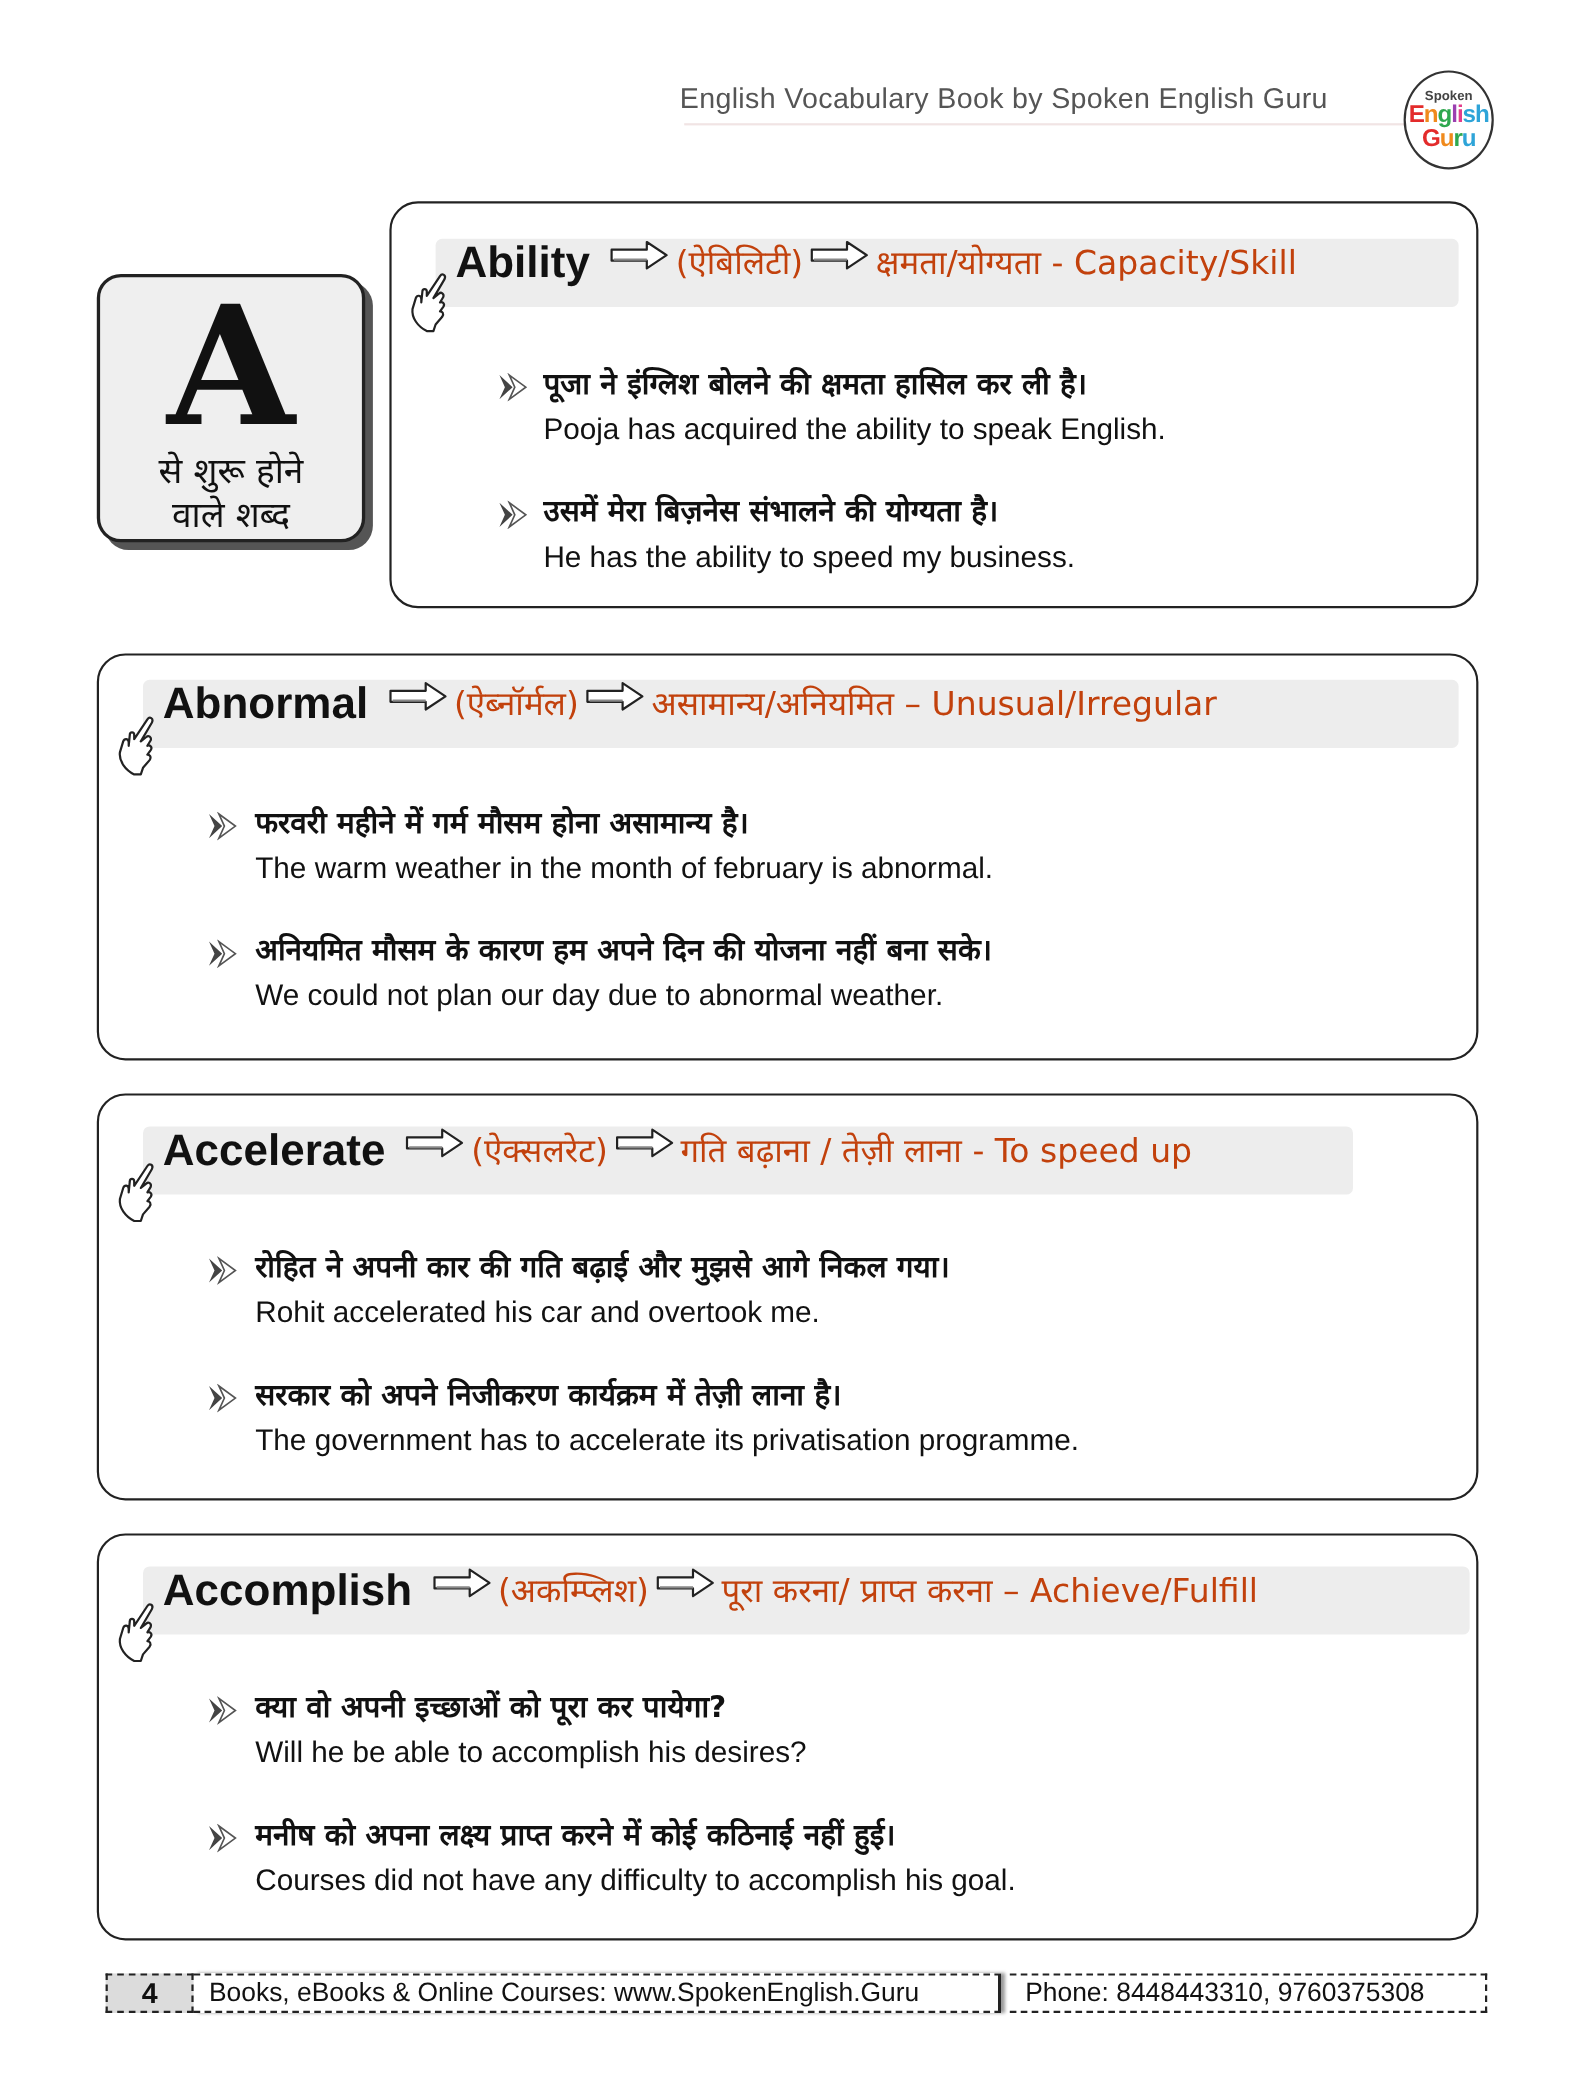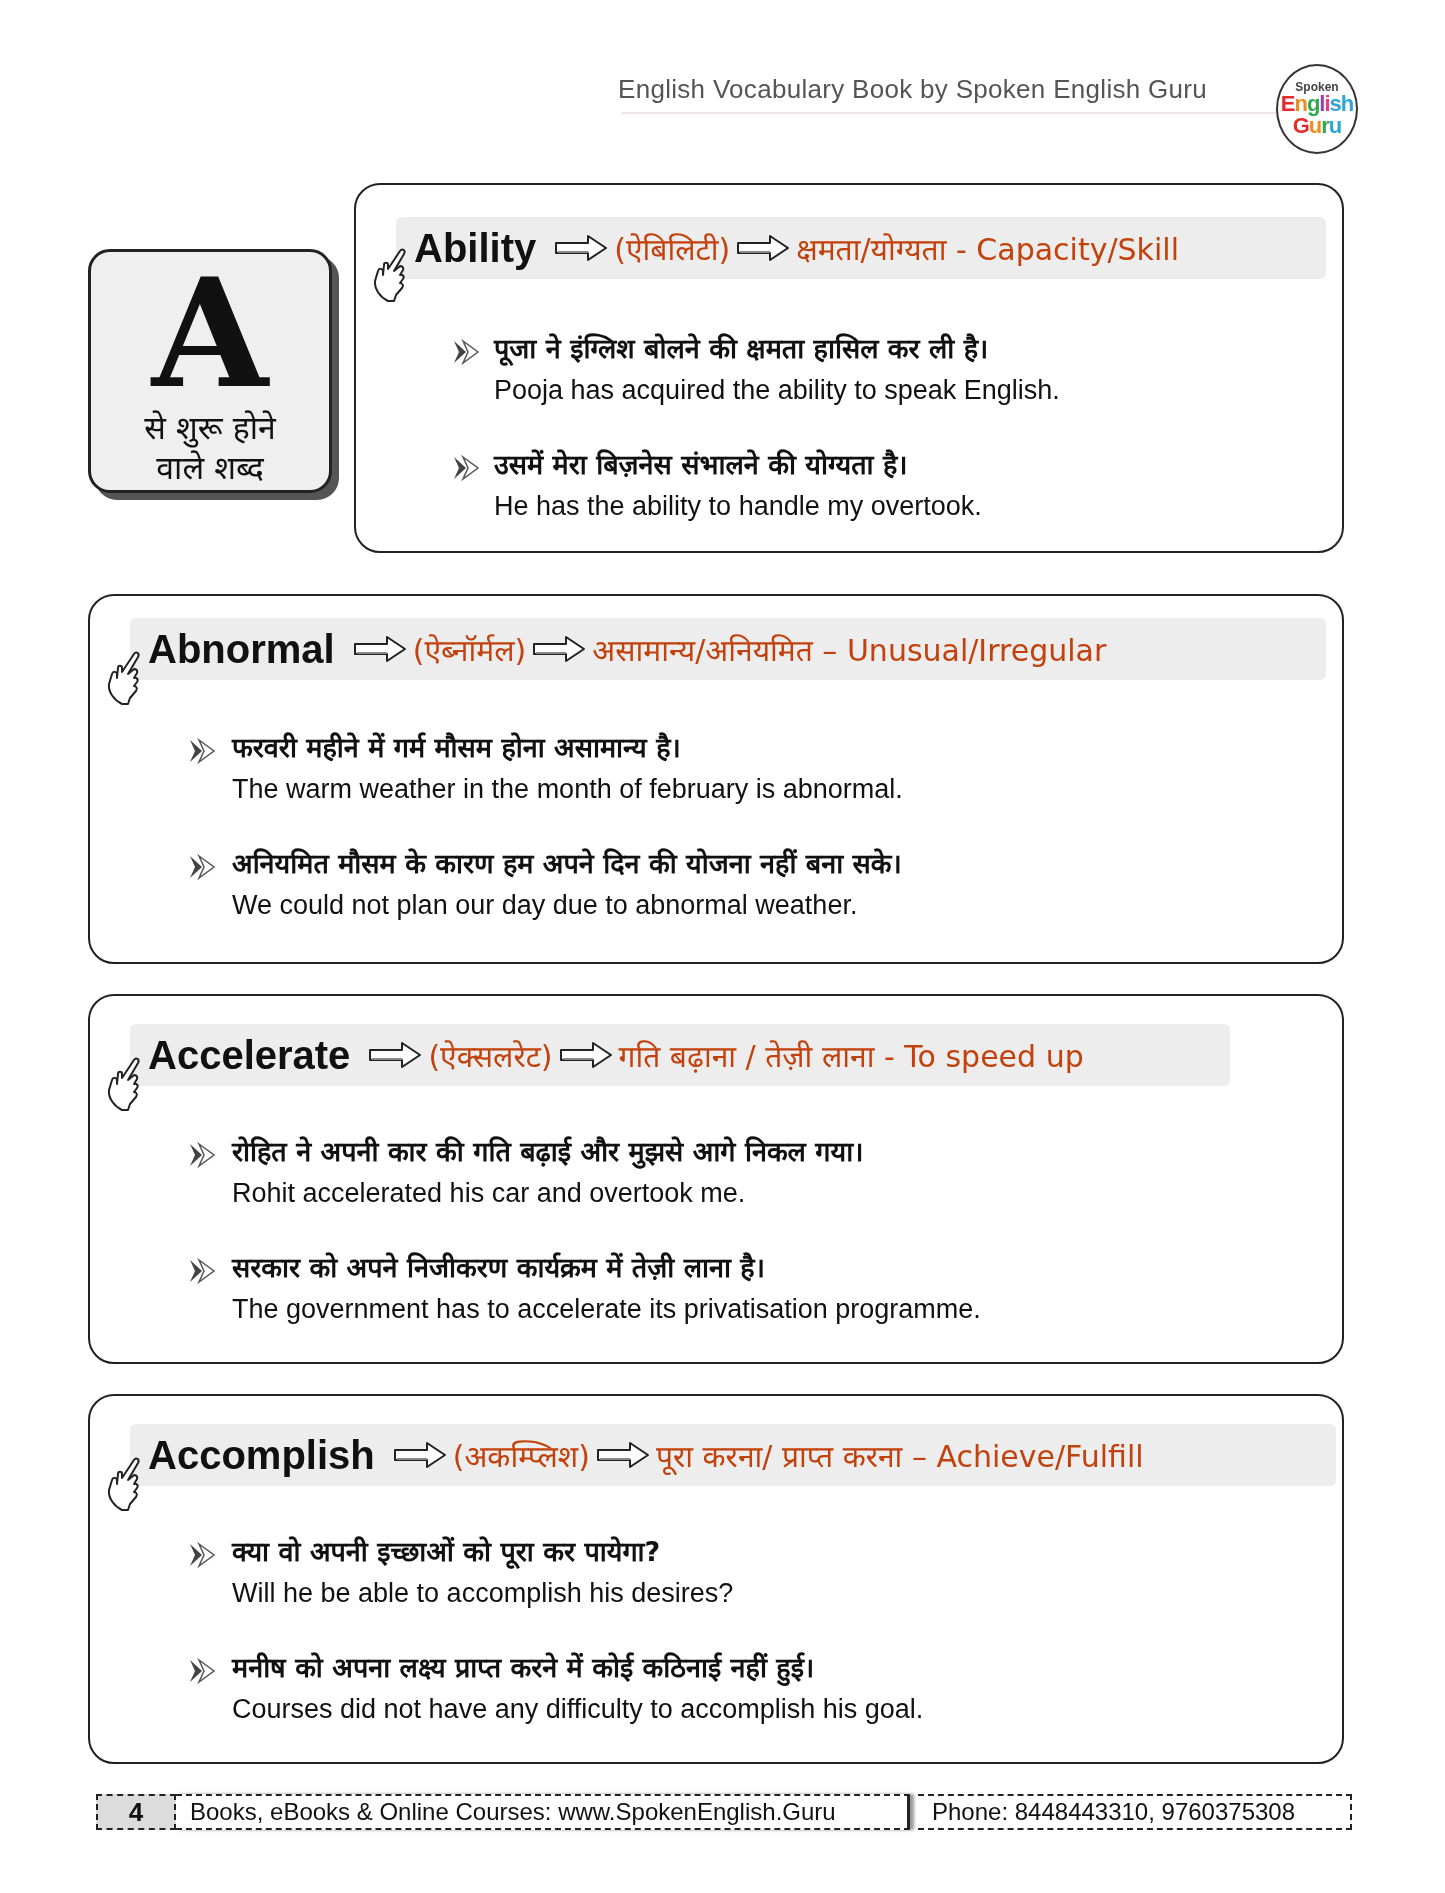--- a/index.html
+++ b/index.html
@@ -43,21 +43,21 @@
   .letter-badge .sub {
     font-family: "DejaVu Sans", sans-serif; font-size: 32px; line-height: 40px; color: #111;
   }
 
   
   .card {
     position: absolute; border: 2.5px solid #222; border-radius: 26px; background: #fff;
   }
   .head-bar {
     position: absolute; height: 62px; background: #ededed; border-radius: 6px;
-    display: flex; align-items: center; padding-left: 18px; white-space: nowrap;
+    display: flex; align-items: flex-start; padding-left: 18px; white-space: nowrap;
   }
   .word {
     font-family: "Liberation Sans", sans-serif; font-weight: bold; font-size: 40px; color: #111;
     margin-right: 12px;
   }
   .pron, .meaning {
     font-family: "DejaVu Sans", sans-serif; font-size: 30px; color: #c2410c; font-weight: normal;
   }
   .arrow { display: inline-block; width: 54px; height: 30px; margin: 0 6px; }
   .hand {
@@ -142,21 +142,21 @@
     </svg>
   <svg class="bullet" style="left:96px; top:154px;">
       <use href="#bullet-sym"></use>
     </svg>
   <div class="ex-hindi" style="left:138px; top:144px;">पूजा ने इंग्लिश बोलने की क्षमता हासिल कर ली है।</div>
   <div class="ex-eng" style="left:138px; top:190px;">Pooja has acquired the ability to speak English.</div>
   <svg class="bullet" style="left:96px; top:270px;">
       <use href="#bullet-sym"></use>
     </svg>
   <div class="ex-hindi" style="left:138px; top:260px;">उसमें मेरा बिज़नेस संभालने की योग्यता है।</div>
-  <div class="ex-eng" style="left:138px; top:306px;">He has the ability to handle my overtook.</div>
+  <div class="ex-eng" style="left:138px; top:306px;">He has the ability to speed my business.</div>
 </div>
 
 <div class="card" style="left:88px; top:594px; width:1256px; height:370px;">
   <div class="head-bar" style="left:40px; top:22px; width:1196px;">
     <span class="word">Abnormal</span>
     <svg class="arrow">
         <use href="#arrow-sym"></use>
       </svg>
     <span class="pron">(ऐब्नॉर्मल)</span>
     <svg class="arrow">

